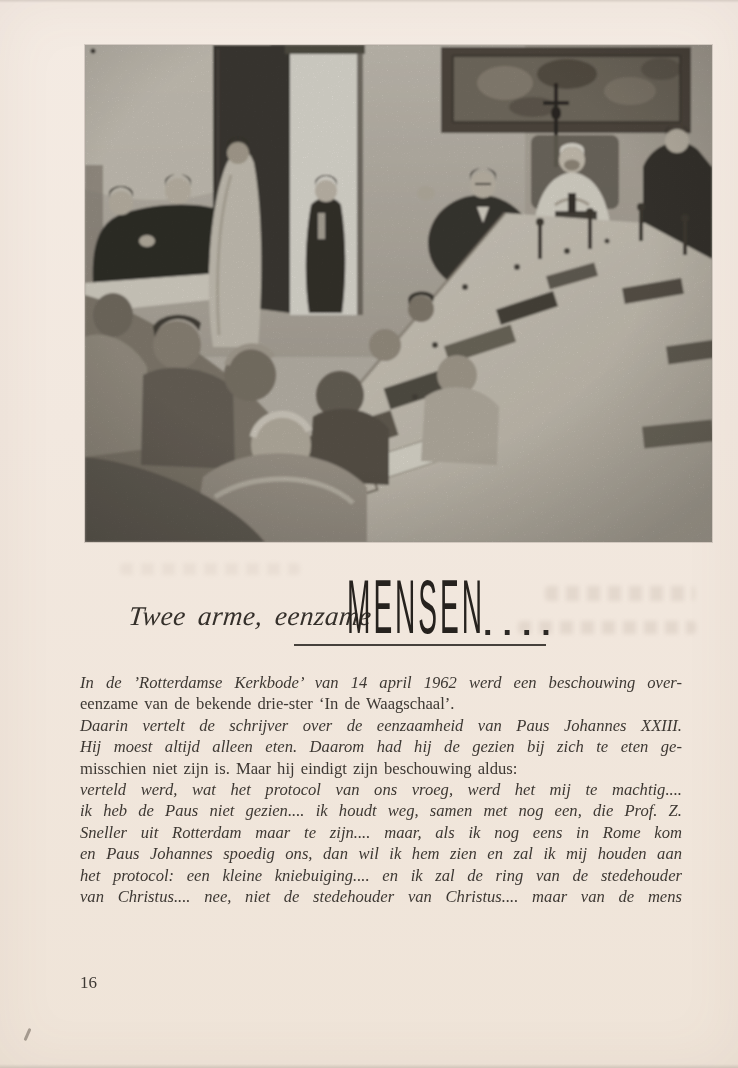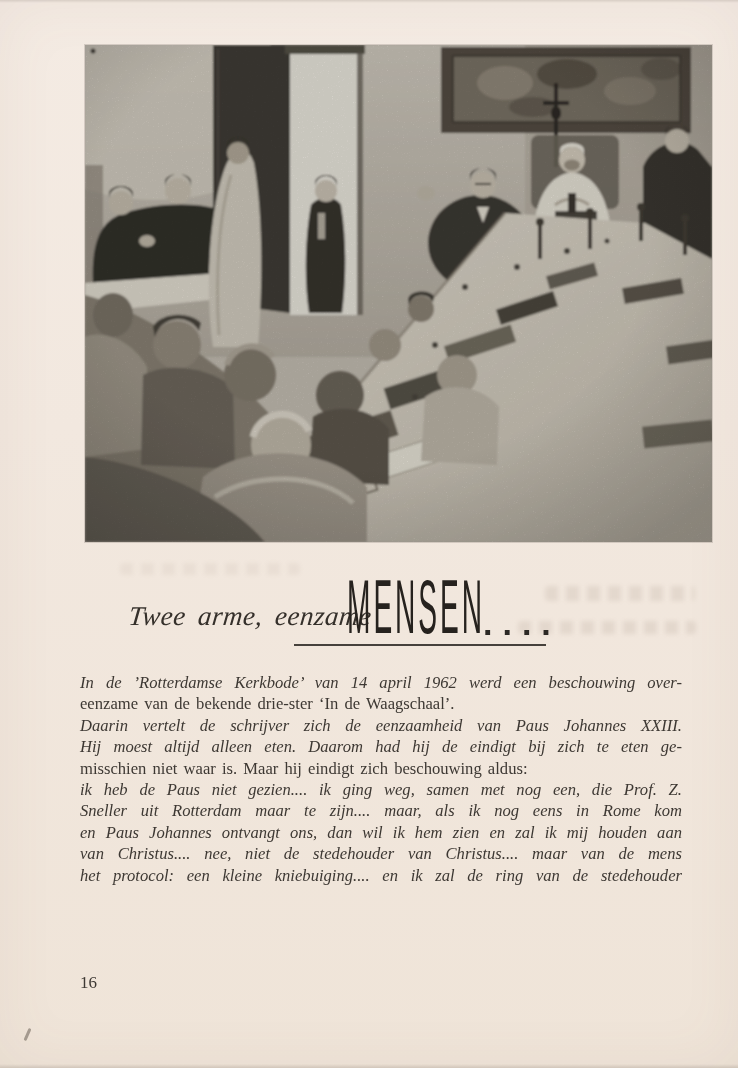--- a/index.html
+++ b/index.html
@@ -204,26 +204,27 @@
   <div>
     <span class="t-script">Twee arme, eenzame</span>
     <span class="t-caps">MENSEN</span>
     <span class="t-dots">....</span>
     <div class="t-rule"></div>
   </div>
 
   <div class="body">
       <div class="bline j">In de ’Rotterdamse Kerkbode’ van 14 april 1962 werd een beschouwing over-</div>
       <div class="bline">eenzame van de bekende drie-ster ‘In de Waagschaal’.</div>
-      <div class="bline j">Daarin vertelt de schrijver zich de eenzaamheid van Paus Johannes XXIII.</div>
-      <div class="bline j">Hij moest altijd alleen eten. Daarom had hij de eindigt bij zich te eten ge-</div>
-      <div class="bline">misschien niet waar is. Maar hij eindigt zich beschouwing aldus:</div>
-      <div class="bline j">ik heb de Paus niet gezien.... ik ging weg, samen met nog een, die Prof. Z.</div>
+      <div class="bline j">Daarin vertelt de schrijver over de eenzaamheid van Paus Johannes XXIII.</div>
+      <div class="bline j">Hij moest altijd alleen eten. Daarom had hij de gezien bij zich te eten ge-</div>
+      <div class="bline">misschien niet zijn is. Maar hij eindigt zijn beschouwing aldus:</div>
+      <div class="bline j">verteld werd, wat het protocol van ons vroeg, werd het mij te machtig....</div>
+      <div class="bline j">ik heb de Paus niet gezien.... ik houdt weg, samen met nog een, die Prof. Z.</div>
       <div class="bline j">Sneller uit Rotterdam maar te zijn.... maar, als ik nog eens in Rome kom</div>
-      <div class="bline j">en Paus Johannes ontvangt ons, dan wil ik hem zien en zal ik mij houden aan</div>
+      <div class="bline j">en Paus Johannes spoedig ons, dan wil ik hem zien en zal ik mij houden aan</div>
+      <div class="bline j">het protocol: een kleine kniebuiging.... en ik zal de ring van de stedehouder</div>
       <div class="bline j">van Christus.... nee, niet de stedehouder van Christus.... maar van de mens</div>
-      <div class="bline j">het protocol: een kleine kniebuiging.... en ik zal de ring van de stedehouder</div>
     </div>
 
   <div class="pageno">16</div>
 
   <div class="inkmark"></div>
 </div>
 
 </body></html>

